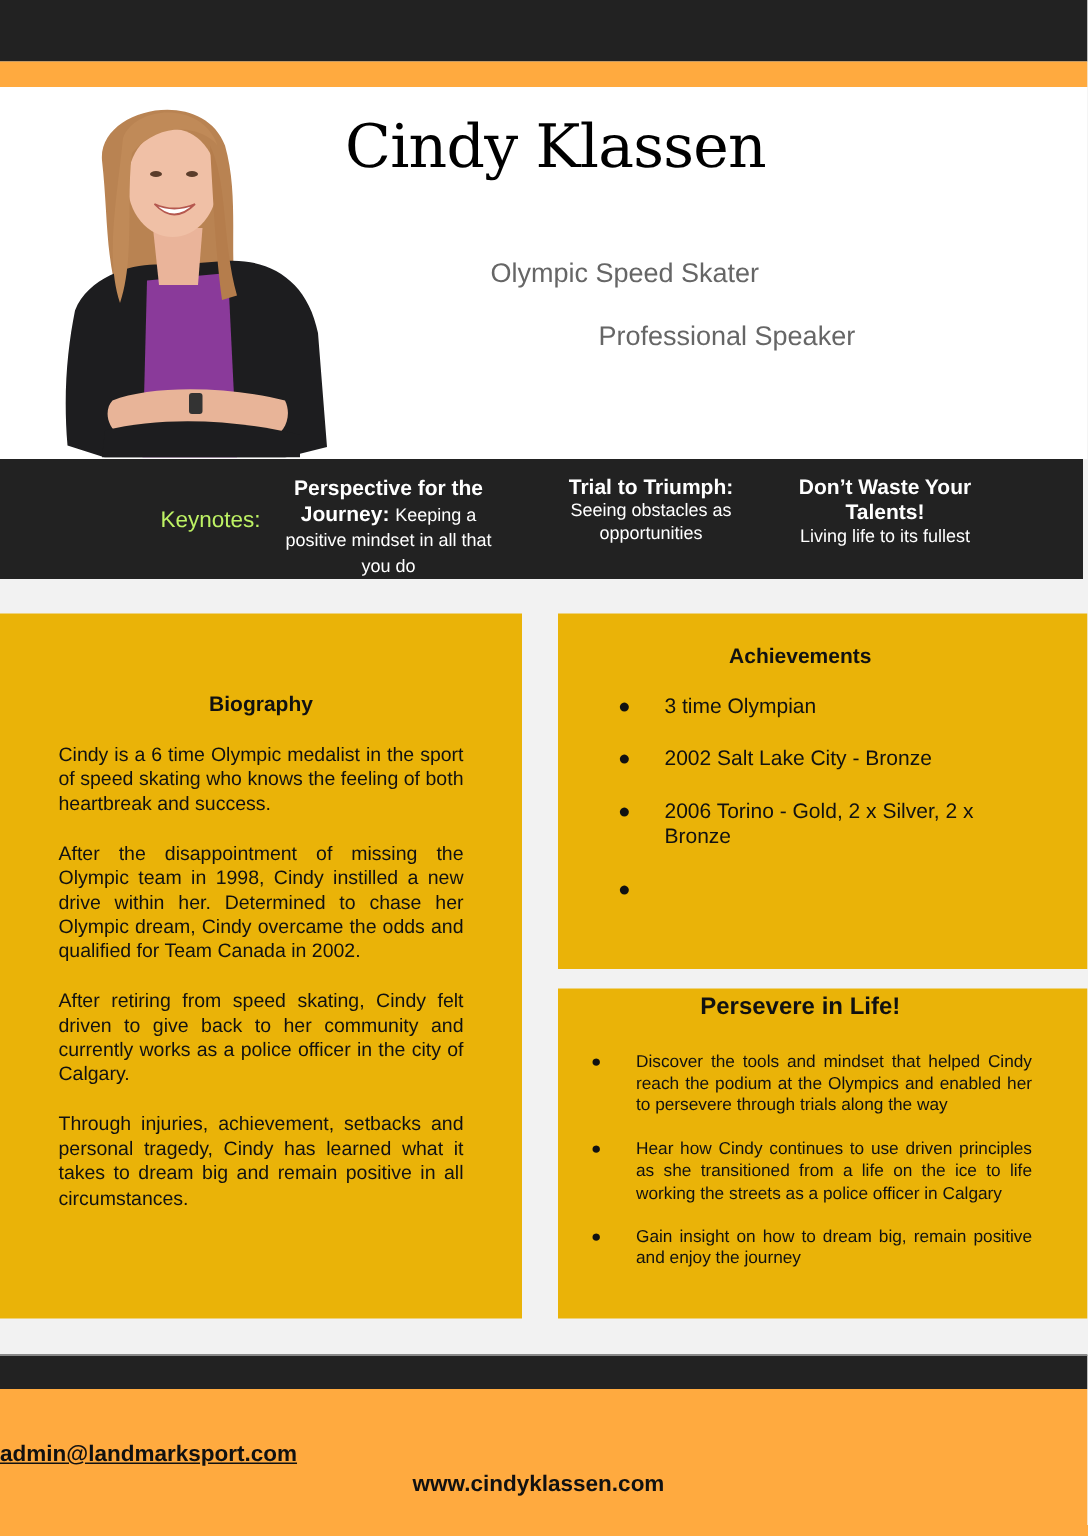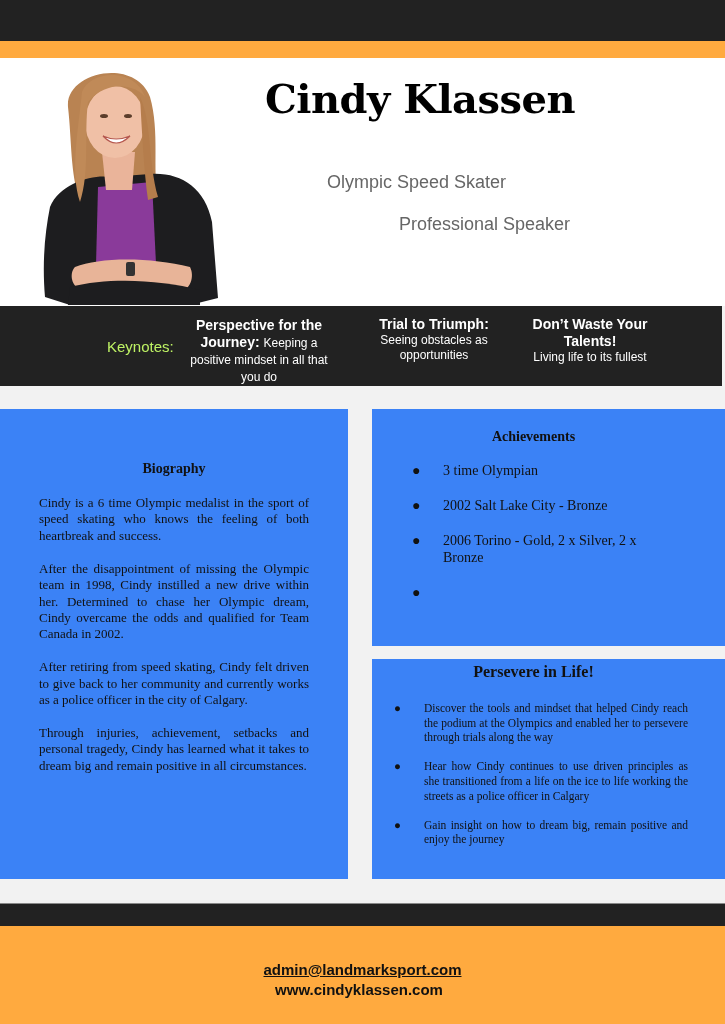--- a/index.html
+++ b/index.html
@@ -13,41 +13,41 @@
   .abs { position: absolute; }
 
   
   #top-dark { left: 0; top: 0; width: 725px; height: 41px; background: #222222; }
   #top-orange { left: 0; top: 41px; width: 725px; height: 17px; background: #ffaa3f; }
   #header { left: 0; top: 58px; width: 725px; height: 248px; background: #ffffff; }
 
   #portrait { left: 40px; top: 62px; width: 182px; height: 243px; }
 
   #name {
-    left: 230px; top: 75px; width: 380px; text-align: center;
-    font-family: "DejaVu Serif", serif; font-weight: bold;
+    left: 230px; top: 75px; width: 380px; 
+    font-family: "DejaVu Serif", serif; font-weight: normal;
     font-size: 40px; letter-spacing: -0.5px; color: #000;
   }
   #tagline-1 { left: 327px; top: 172px; font-size: 18px; color: #666; }
   #tagline-2 { left: 375px; top: 214px; font-size: 18px; color: #666; margin-left: 24px; }
 
   
   #keynotes {
     left: 0; top: 306px; width: 722px; height: 80px; background: #222222; color: #fff;
   }
   #keynotes-label { left: 67px; top: 32px; font-size: 15px; color: #bef264; margin-left: 40px; }
   .kn { position: absolute; text-align: center; color: #fff; line-height: 1.2; }
   .kn .t { font-weight: bold; font-size: 14px; }
   .kn .d { font-size: 12px; line-height: 1.25; }
   #kn-1 { left: 186px; top: 11px; width: 146px; }
   #kn-2 { left: 366px; top: 10px; width: 136px; }
   #kn-3 { left: 524px; top: 10px; width: 132px; }
 
   
-  .panel { position: absolute; background: #3b82f6; font-family: Liberation Serif, serif; }
+  .panel { position: absolute; background: #eab308; }
   #bio-panel { left: 0; top: 409px; width: 348px; height: 470px; }
   #ach-panel { left: 372px; top: 409px; width: 353px; height: 237px; }
   #pers-panel { left: 372px; top: 659px; width: 353px; height: 220px; }
 
   #bio-title { left: 0; top: 52px; width: 348px; text-align: center; font-weight: bold; font-size: 14px; }
   #bio-body { left: 39px; top: 86px; width: 270px; font-size: 13px; line-height: 16.4px; text-align: justify; }
   #bio-body p { margin-bottom: 16.5px; }
 
   #ach-title { left: 0; top: 20px; width: 323px; text-align: center; font-weight: bold; font-size: 14px; }
   #ach-list { left: 40px; top: 53px; width: 260px; list-style: none; font-size: 14px; line-height: 17.4px; }
@@ -56,21 +56,21 @@
 
   #pers-title { left: 0; top: 4px; width: 323px; text-align: center; font-weight: bold; font-size: 16px; }
   #pers-list { left: 22px; top: 42px; width: 294px; list-style: none; font-size: 11.5px; line-height: 14.6px; }
   #pers-list li { position: relative; padding-left: 30px; margin-bottom: 14.6px; text-align: justify; }
   #pers-list li .b { position: absolute; left: 0; top: 0; }
 
   
   #bottom-dark { left: 0; top: 903px; width: 725px; height: 23px; background: #222222; border-top: 1px solid #888; }
   #bottom-orange { left: 0; top: 926px; width: 725px; height: 98px; background: #ffaa3f; }
   #footer-email {
-    left: 0; top: 35px; width: 725px; text-align: center; font-weight: bold; font-size: 15px;
+    left: 0; top: 35px; width: 725px; text-align: left; font-weight: bold; font-size: 15px;
     color: #111; text-decoration: underline;
   }
   #footer-web { left: 0; top: 55px; width: 718px; text-align: center; font-weight: bold; font-size: 15px; color: #111; }
 </style>
 </head>
 <body>
 
 <div id="top-dark" class="abs"></div>
 <div id="top-orange" class="abs"></div>
 

